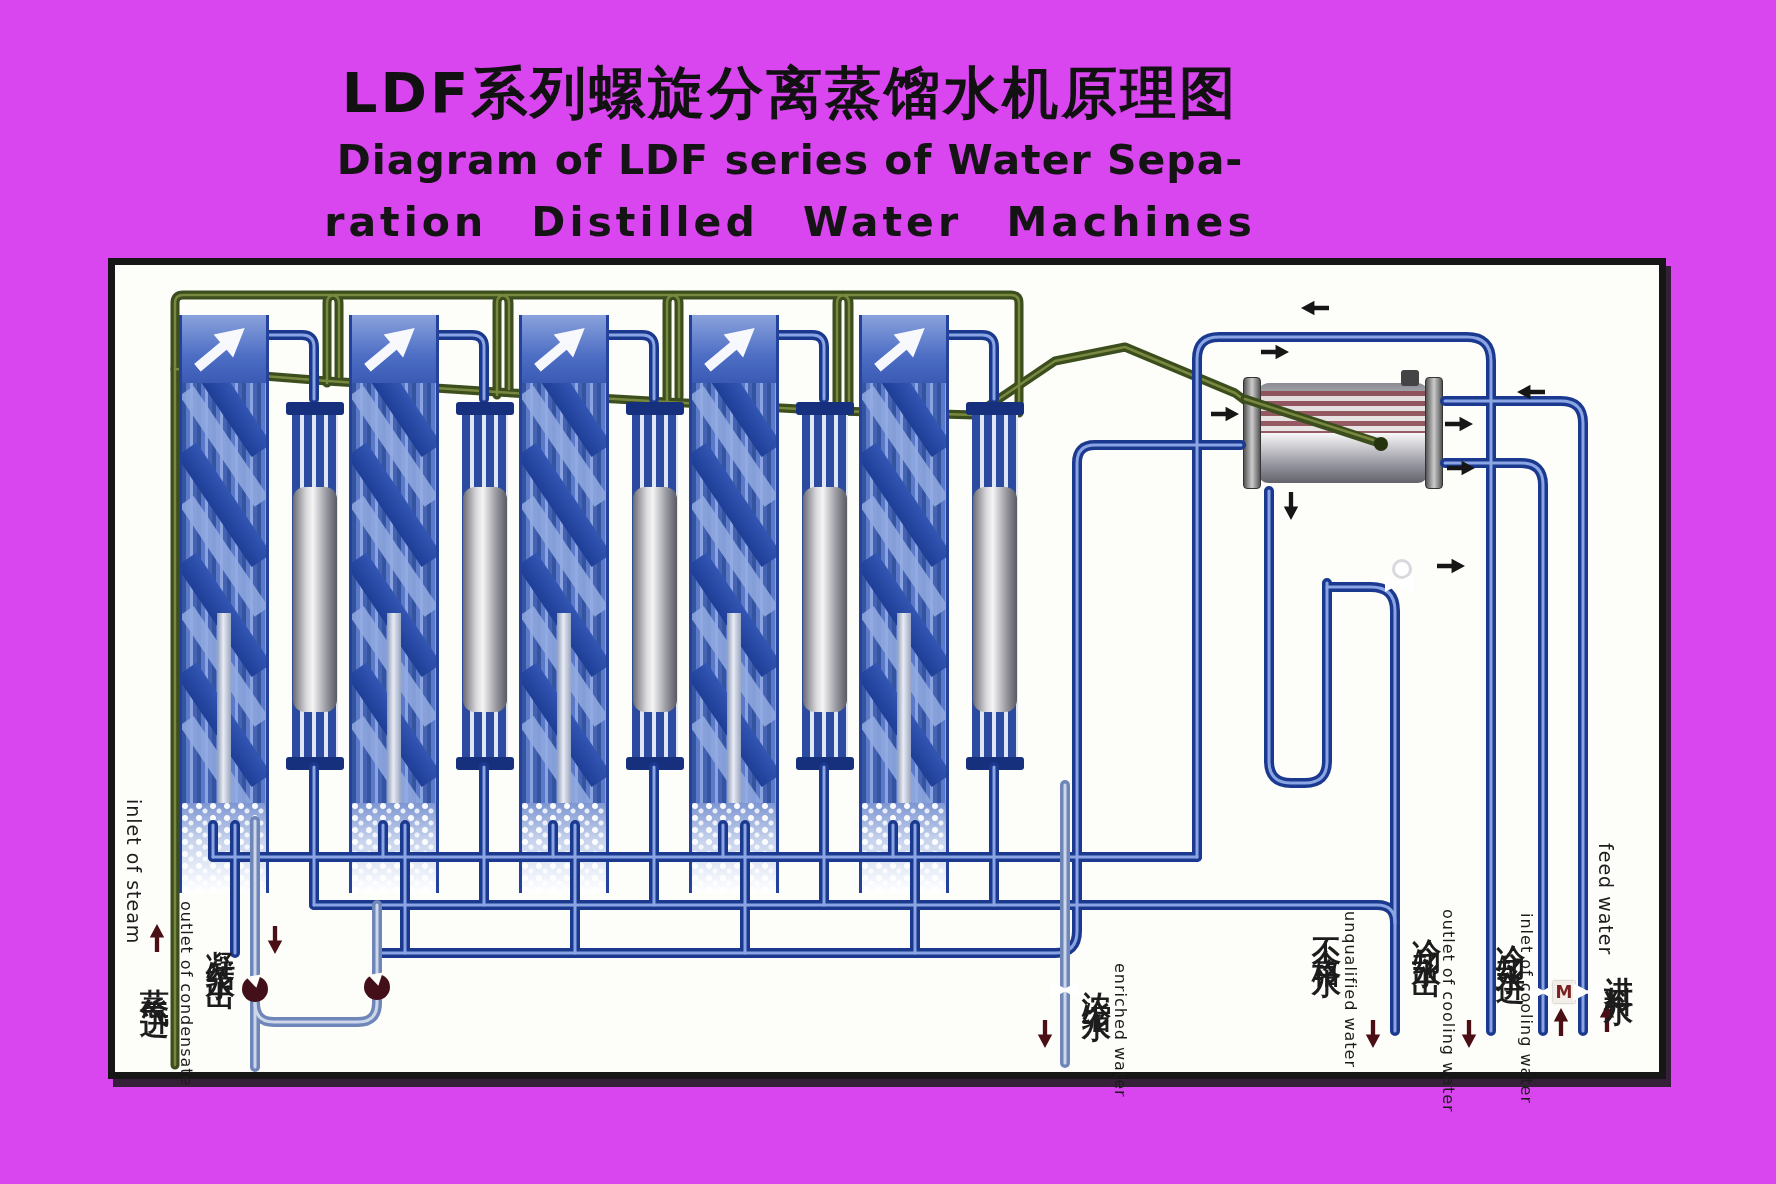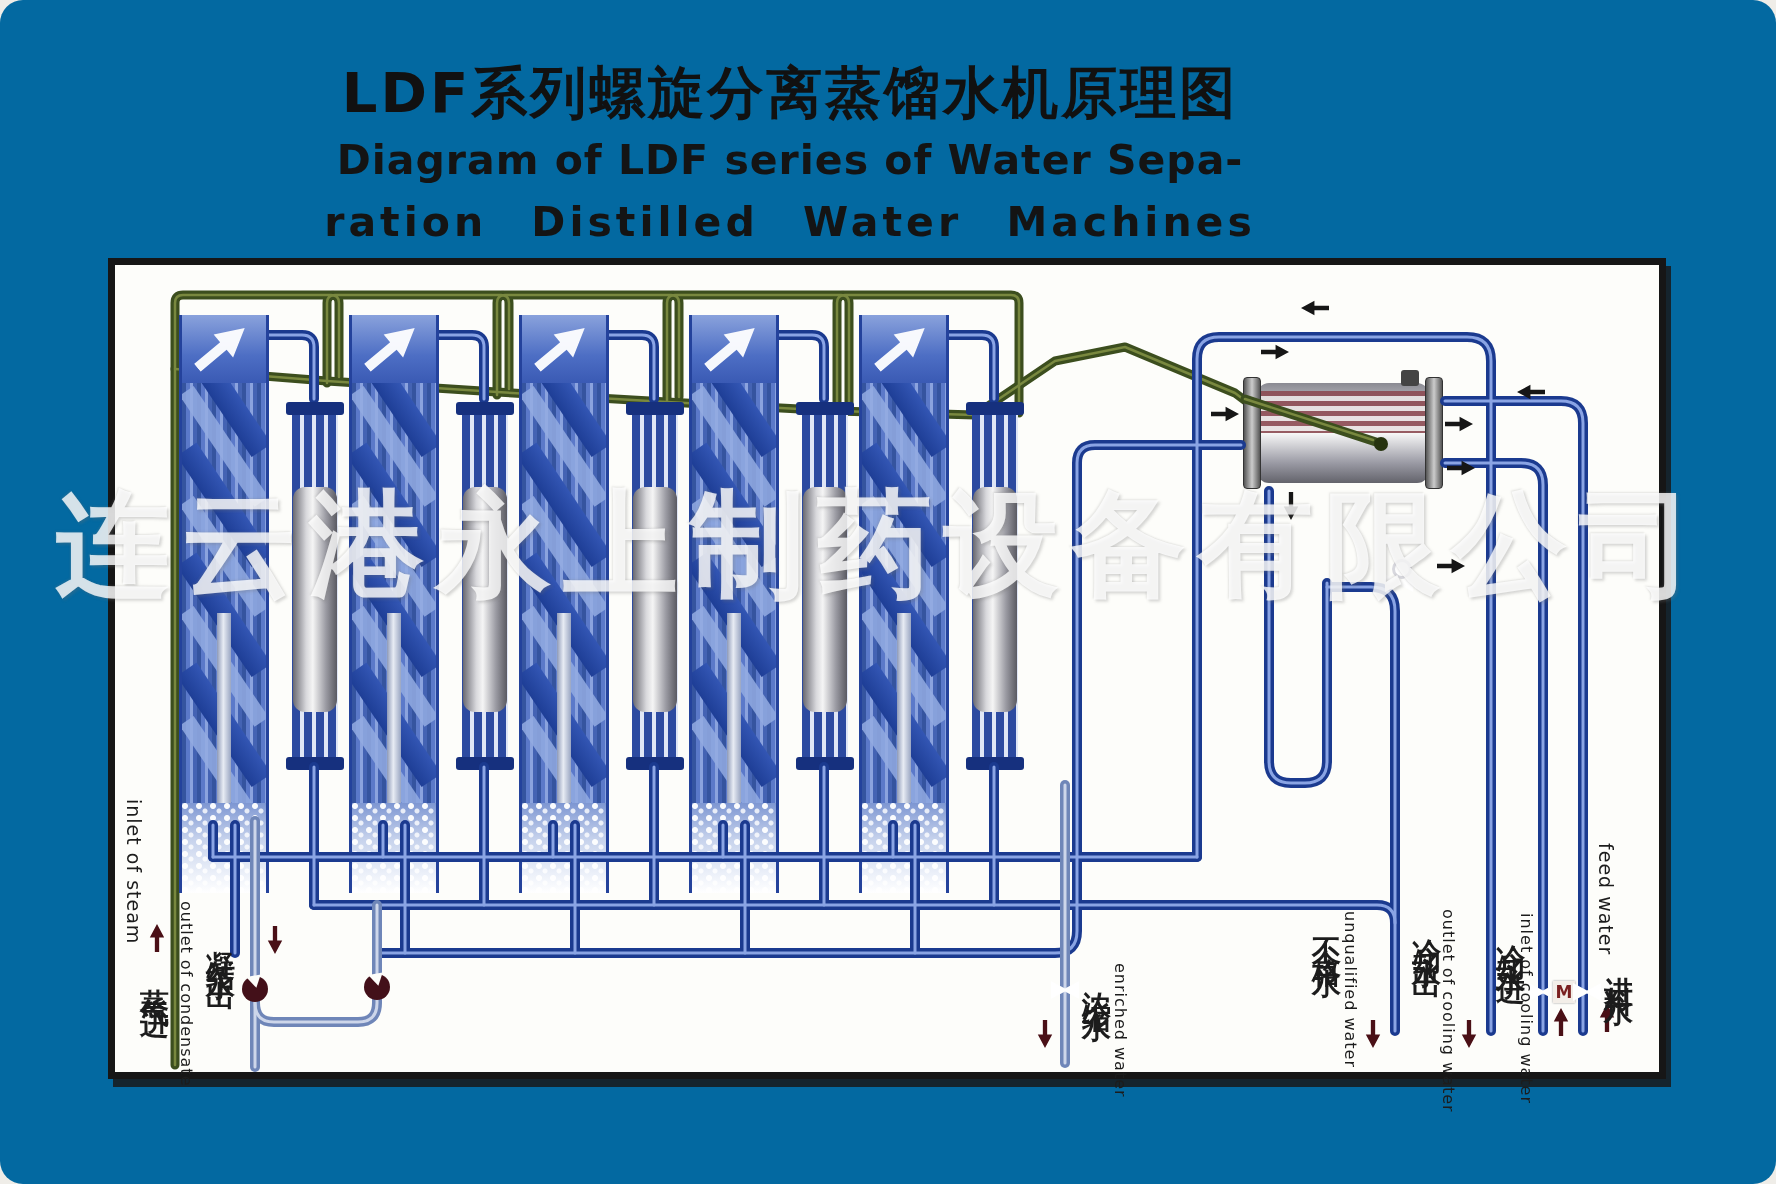--- a/index.html
+++ b/index.html
@@ -1,17 +1,17 @@
 <!DOCTYPE html>
 <html><head>
 <meta charset="utf-8">
 <style>
   html,body{margin:0;padding:0;background:#efede8;}
-  #page{position:relative;width:1776px;height:1184px;background:#0369a1;overflow:hidden;
-        font-family:"DejaVu Sans","Liberation Sans",sans-serif;color:#1a1a1a;border-radius:23px;}
+  #page{position:relative;width:1776px;height:1184px;background:#d946ef;overflow:hidden;
+        font-family:"DejaVu Sans","Liberation Sans",sans-serif;color:#1a1a1a;}
   
   .titlewrap{position:absolute;left:0;top:0;width:1580px;text-align:center;}
   .t-zh{position:absolute;left:0;top:56px;width:100%;font-size:56px;font-weight:bold;letter-spacing:3px;color:#111;}
   .t-en1{position:absolute;left:0;top:136px;width:100%;font-size:41px;font-weight:bold;letter-spacing:1px;color:#141414;}
   .t-en2{position:absolute;left:0;top:198px;width:100%;font-size:41px;font-weight:bold;letter-spacing:4px;word-spacing:26px;color:#141414;}
   
   #frame{position:absolute;left:108px;top:258px;width:1544px;height:807px;background:#fdfdfa;
          border:7px solid #161616;box-shadow:5px 8px 0 rgba(25,25,25,.85);}
   #frame svg{position:absolute;left:0;top:0;}
   .lay1{z-index:1}.lay4{z-index:4}
@@ -322,14 +322,13 @@
     <div class="vlab vzh" style="left:1192px;top:650px">不合格水</div>
     <div class="vlab ven" style="left:1226px;top:646px">unqualified water</div>
     <div class="vlab vzh" style="left:1292px;top:650px">冷却水出</div>
     <div class="vlab ven" style="left:1324px;top:644px">outlet of cooling water</div>
     <div class="vlab vzh" style="left:1376px;top:656px">冷却水进</div>
     <div class="vlab ven" style="left:1402px;top:648px">inlet of cooling water</div>
     <div class="vlab ven ven19" style="left:1480px;top:578px">feed water</div>
     <div class="vlab vzh" style="left:1484px;top:688px">进料水</div>
   </div>
 
-  <div id="wm">连云港永上制药设备有限公司</div>
 </div>
 
 </body></html>

